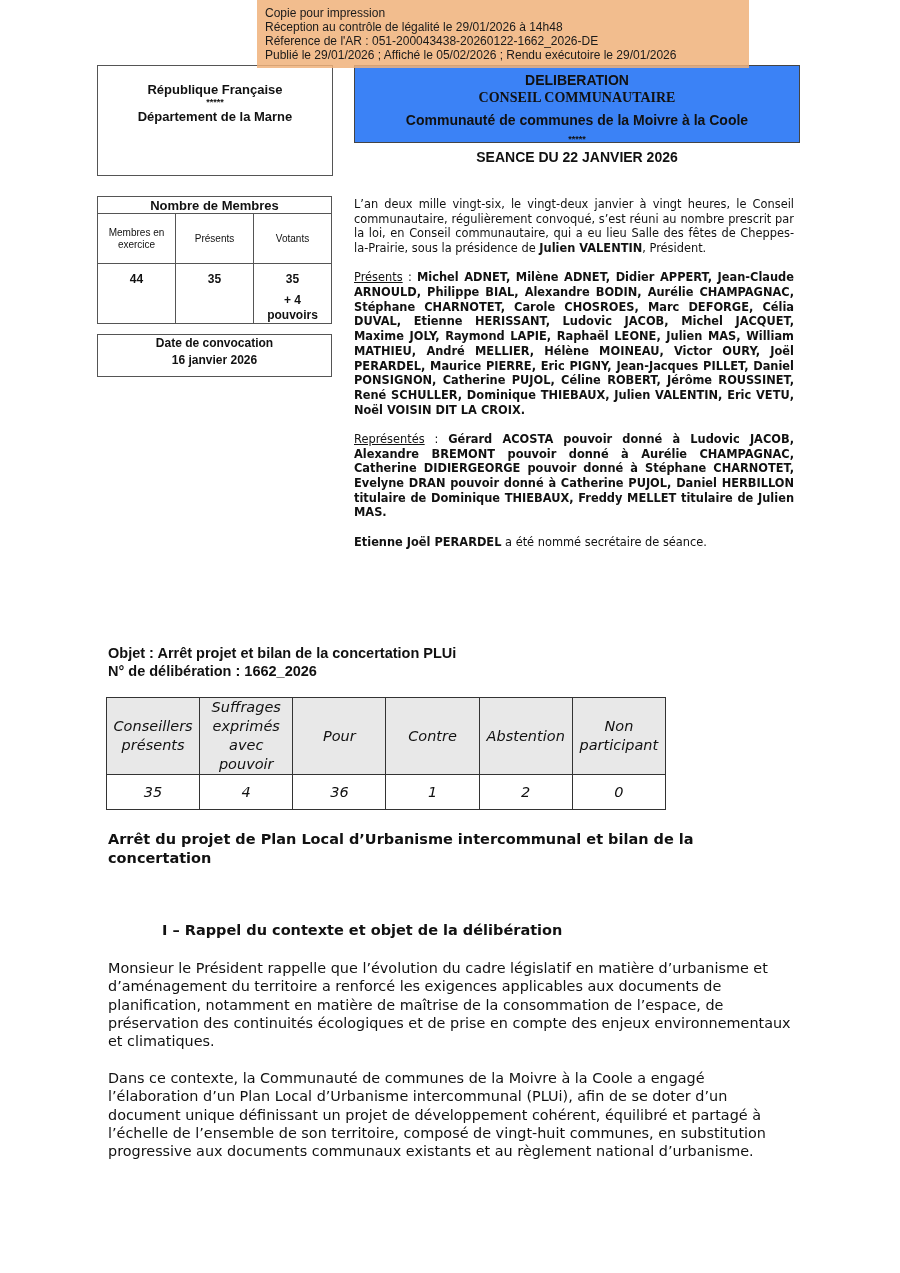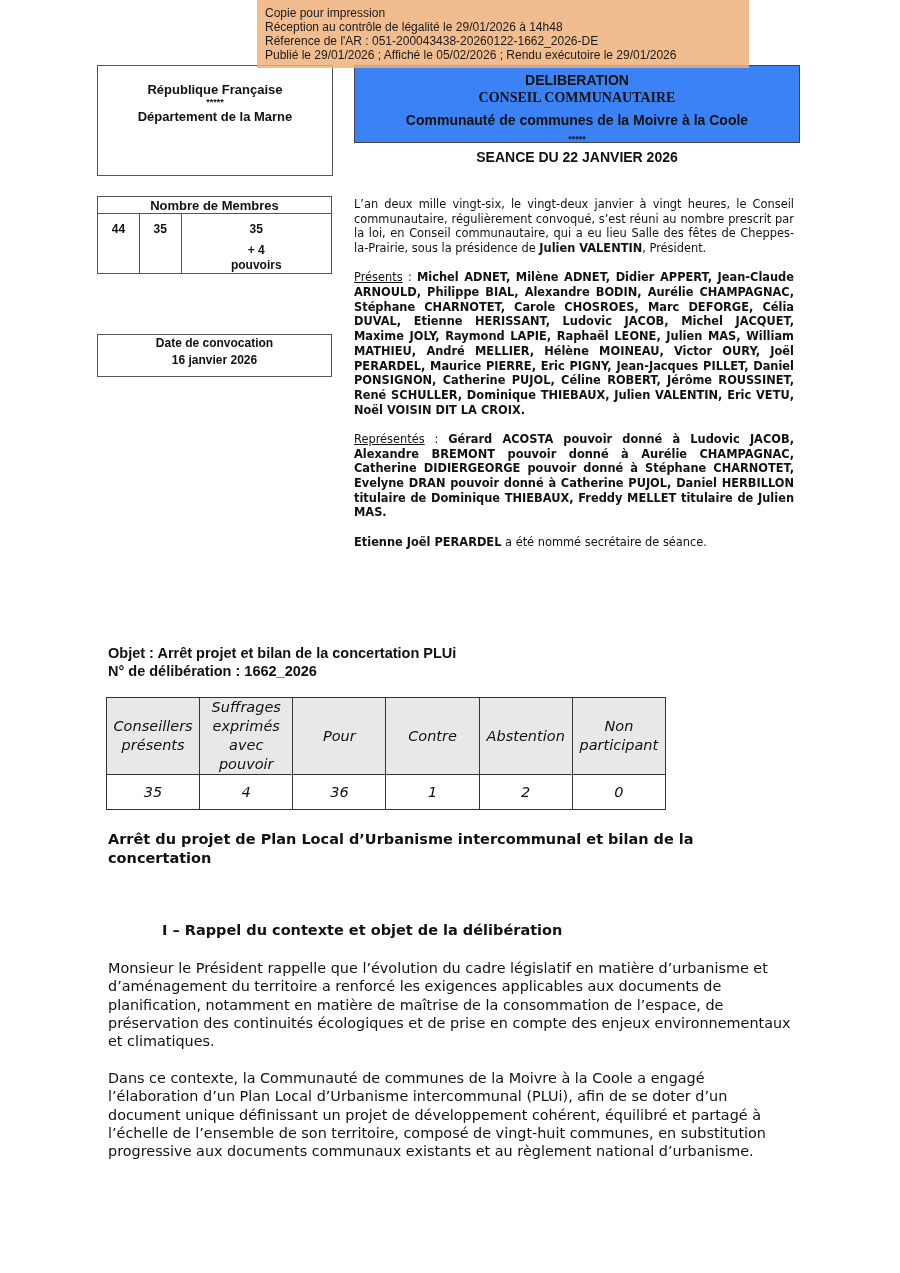--- a/index.html
+++ b/index.html
@@ -109,20 +109,25 @@
   <div class="r3">Communauté de communes de la Moivre à la Coole</div>
   <div class="r4">*****</div>
   <div class="r5">SEANCE DU 22 JANVIER 2026</div>
 </div>
 
 <table class="members">
   <tbody>
       <tr class="title">
     <th colspan="3">Nombre de Membres</th>
   </tr>
+  <tr class="hdr">
+    <td>Membres en exercice</td>
+    <td>Présents</td>
+    <td>Votants</td>
+  </tr>
   <tr class="vals">
     <td>44</td>
     <td>35</td>
     <td>
       <div>35</div>
       <div style="margin-top:6px;">+ 4</div>
       <div>pouvoirs</div>
     </td>
   </tr>
 </tbody>

